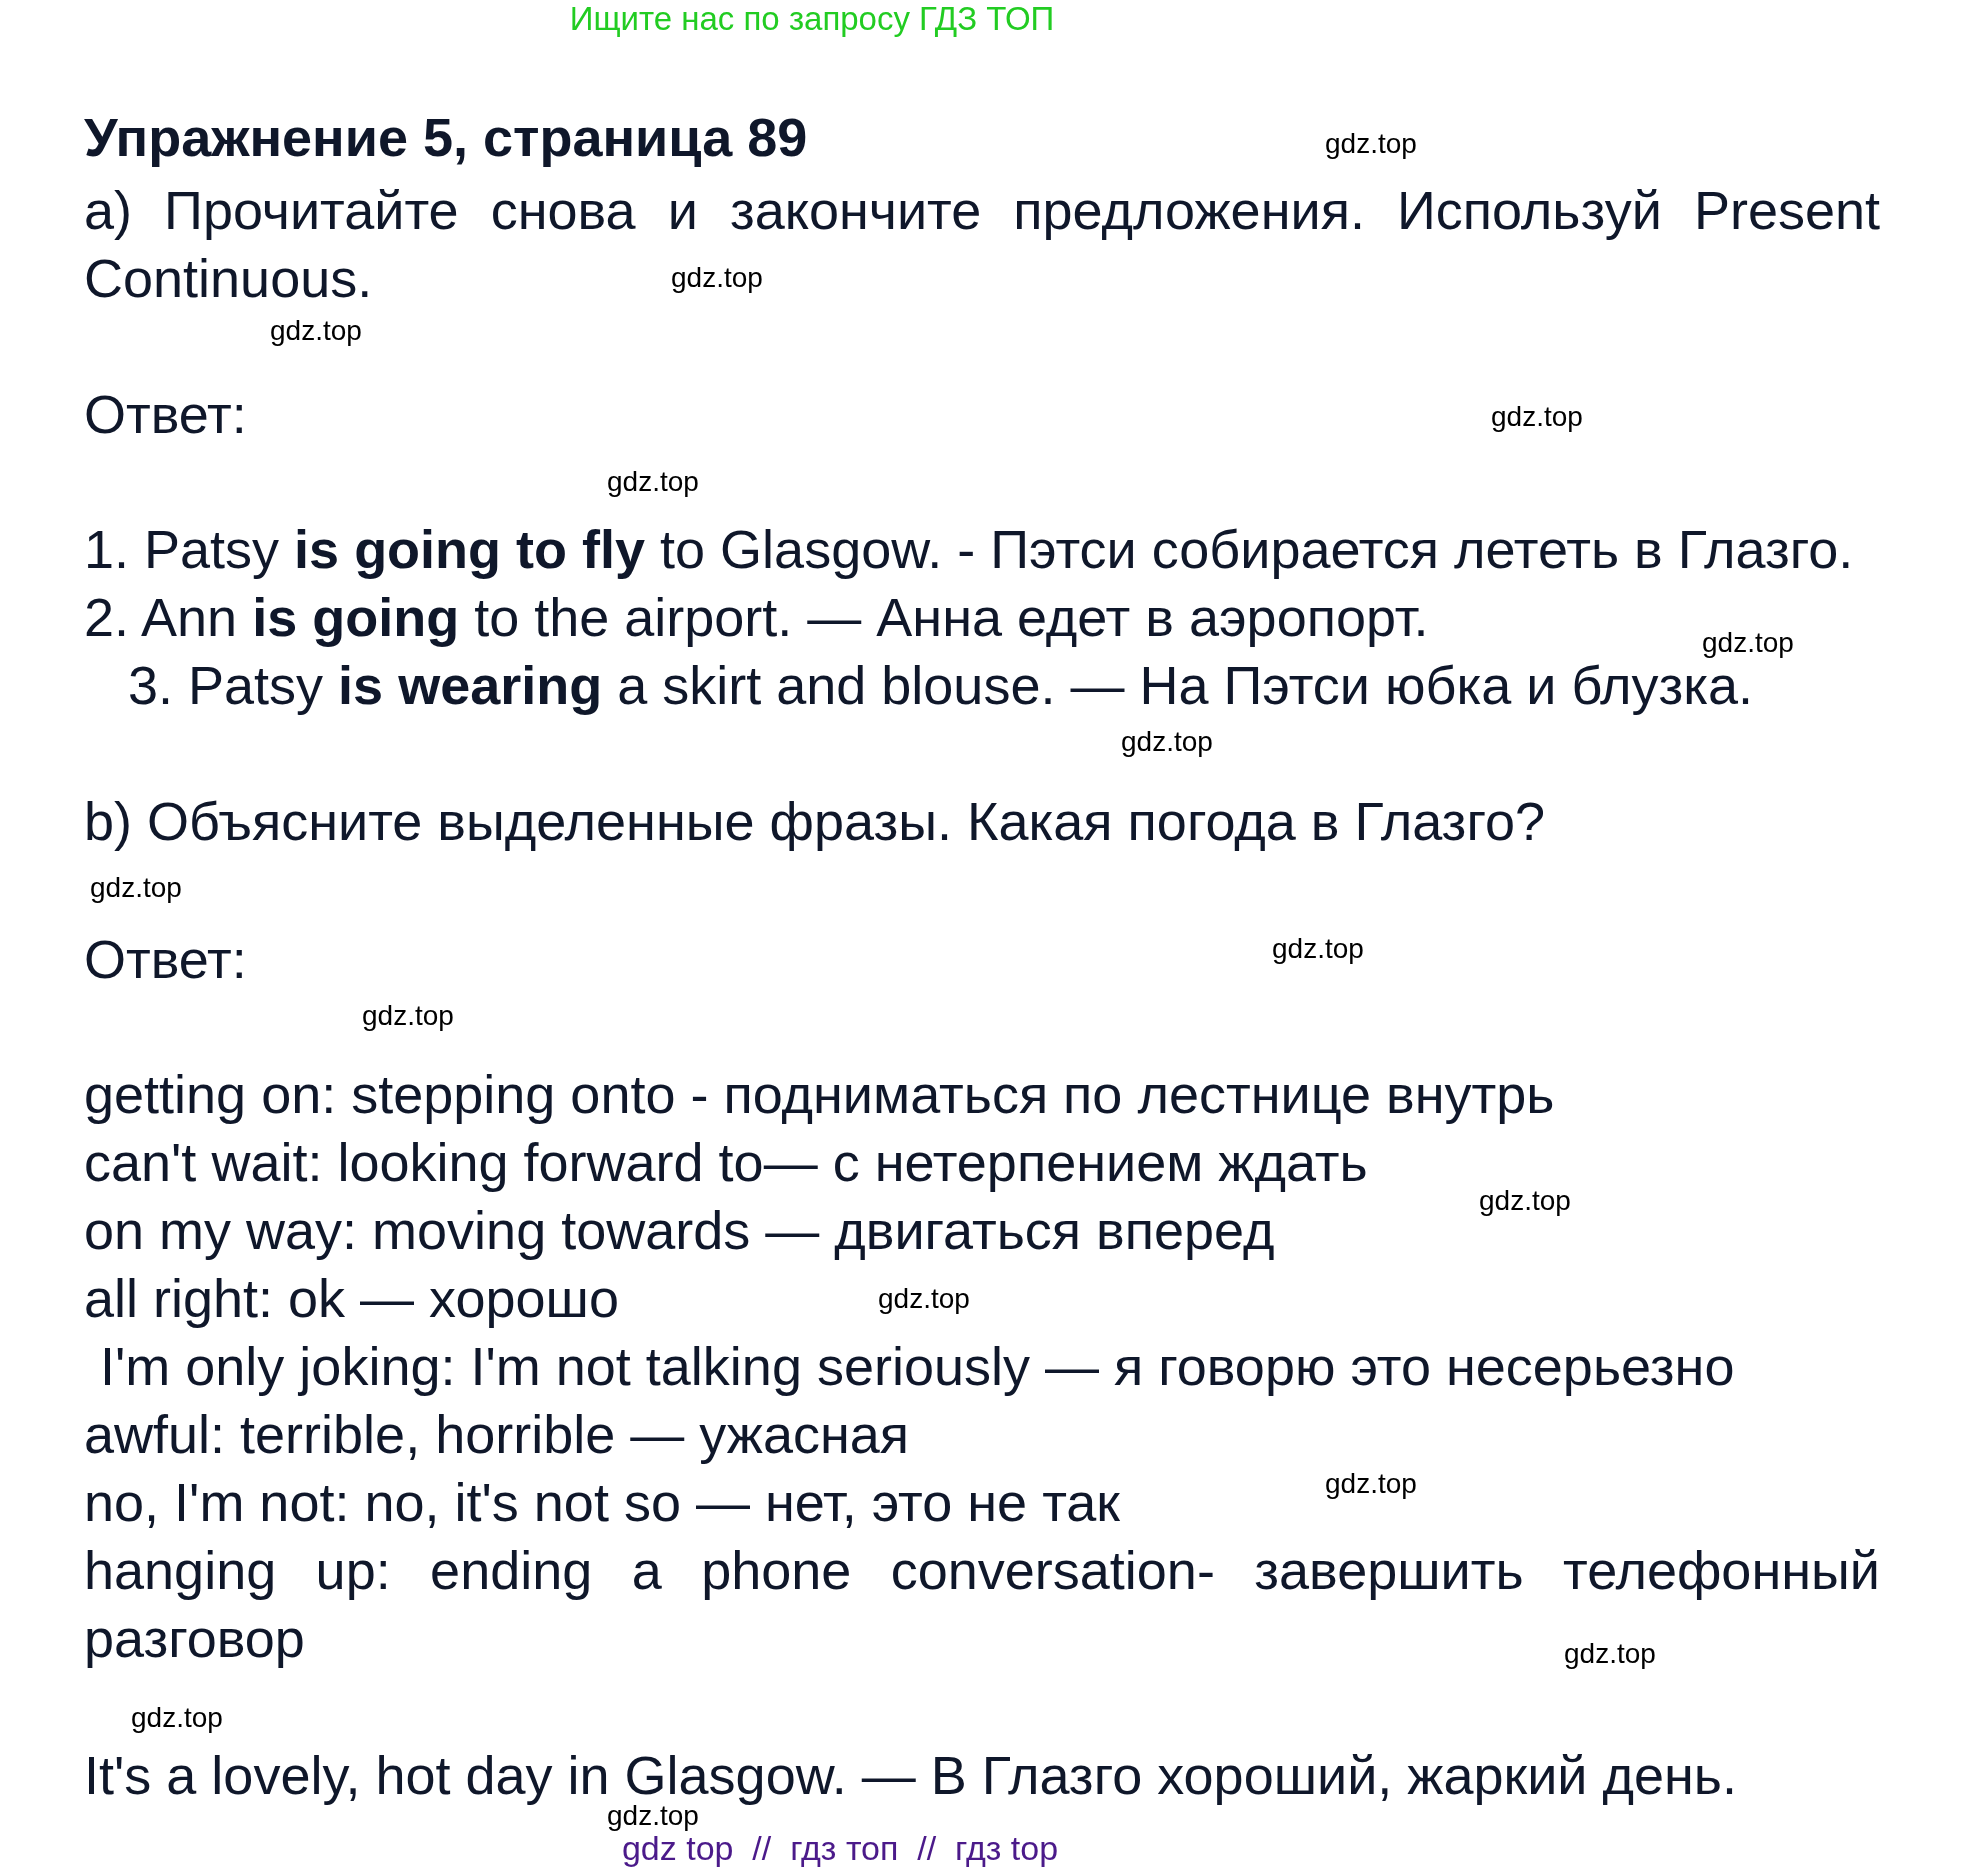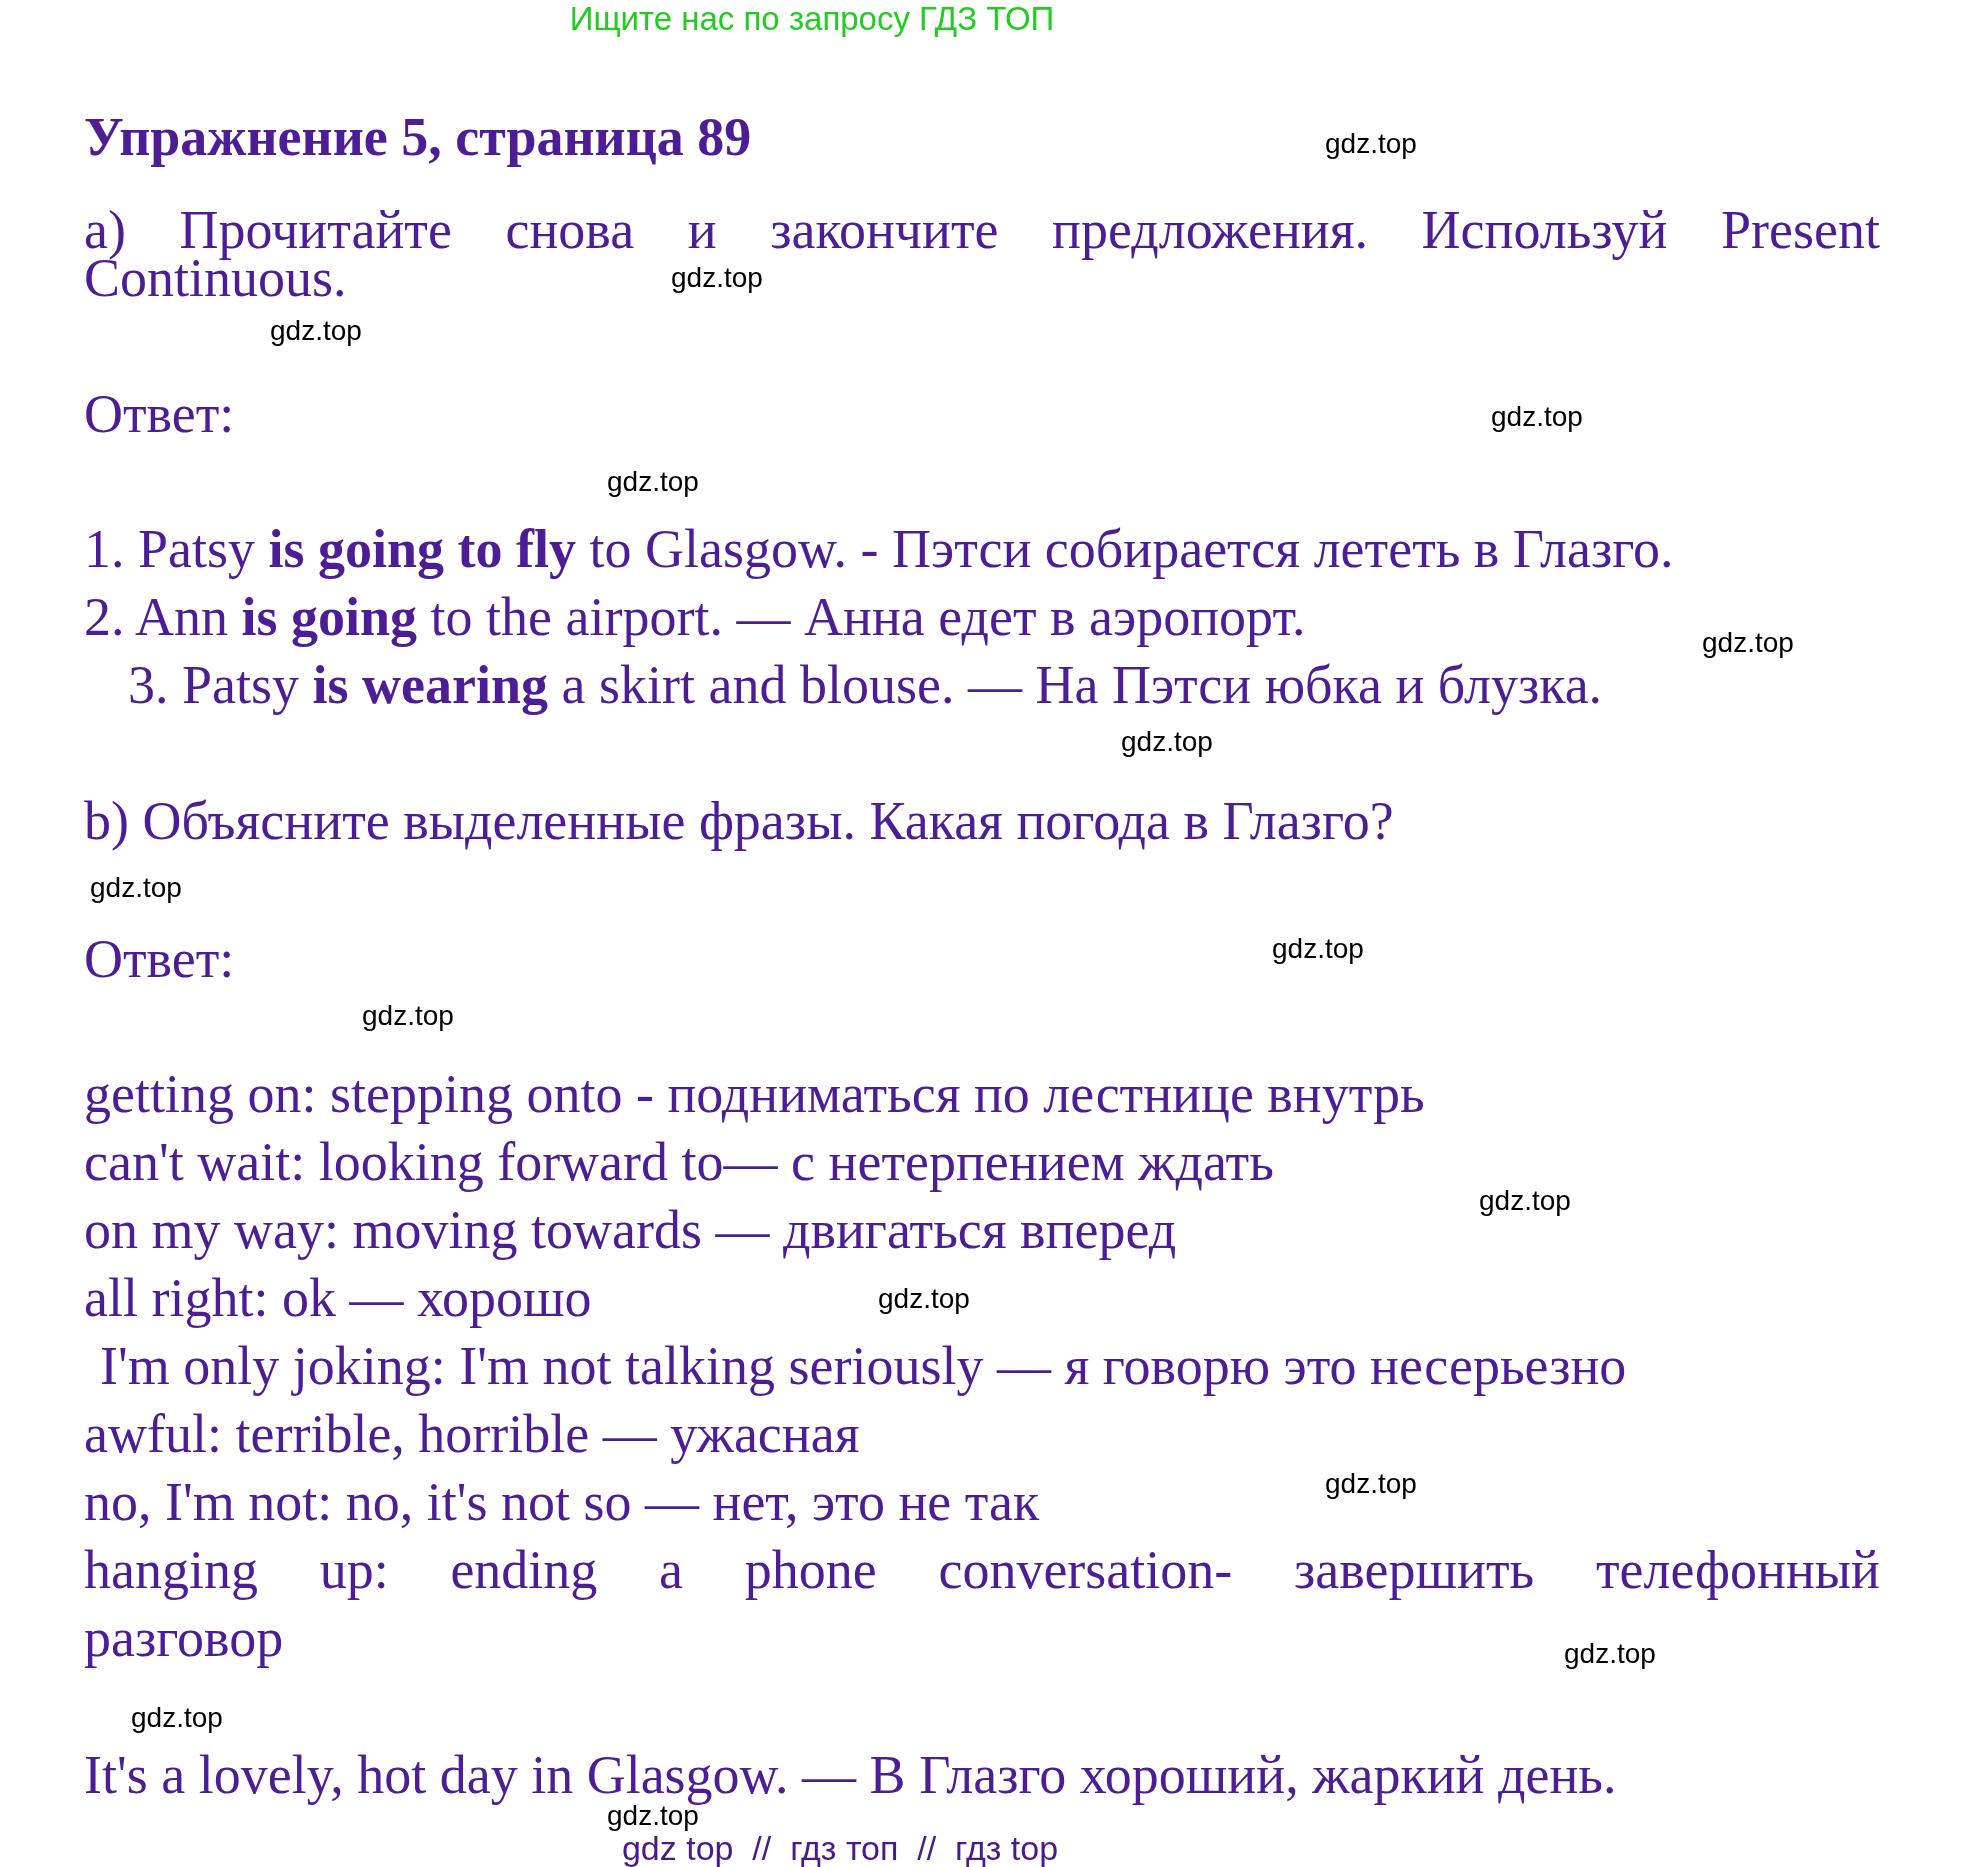--- a/index.html
+++ b/index.html
@@ -1,35 +1,35 @@
 <!DOCTYPE html>
 <html><head>
 <meta charset="utf-8">
 <style>
   html, body { margin:0; padding:0; background:#ffffff; }
   body { width:1965px; height:1867px; position:relative; overflow:hidden; }
-  .serif { font-family: Liberation Serif, serif; color:#4c1d95; }
+  .serif { font-family: Liberation Sans, sans-serif; color:#0f172a; }
   .sans { font-family: "Liberation Sans", "DejaVu Sans", sans-serif; }
   .abs { position:absolute; white-space:nowrap; }
   .banner { color:#22cc22; font-size:33px; left:0; width:1624px; text-align:center; top:0; }
   .title { font-size:54px; font-weight:bold; left:84px; top:106px; }
   .body { font-size:54px; left:84px; line-height:68px; }
   .justify { width:1796px; text-align:justify; text-align-last:justify; white-space:normal; }
   .wm { font-size:28px; color:#000;text-align:right; }
   .footer { color:#4b1a8a; font-size:34px; left:0; width:1680px; text-align:center; top:1848px; transform:translateY(-50%); }
   b { font-weight:bold; }
 </style>
 </head>
 <body>
 
 <div class="abs sans banner">Ищите нас по запросу ГДЗ ТОП</div>
 
 <div class="abs serif title">Упражнение 5, страница 89</div>
 
-<div class="abs serif body justify" style="top:176px;margin-top:20px;">a) Прочитайте снова и закончите предложения. Используй Present</div>
+<div class="abs serif body justify" style="top:176px;">a) Прочитайте снова и закончите предложения. Используй Present</div>
 <div class="abs serif body" style="top:244px;">Continuous.</div>
 
 <div class="abs serif body" style="top:380px;">Ответ:</div>
 
 <div class="abs serif body" style="top:515px;"><span>1. Patsy </span><b>is going to fly</b><span> to Glasgow. - Пэтси собирается лететь в Глазго.</span></div>
 <div class="abs serif body" style="top:583px;"><span>2. Ann </span><b>is going</b><span> to the airport. — Анна едет в аэропорт.</span></div>
 <div class="abs serif body" style="top:651px;margin-left:44px;"><span>3. Patsy </span><b>is wearing</b><span> a skirt and blouse. — На Пэтси юбка и блузка.</span></div>
 
 <div class="abs serif body" style="top:787px;">b) Объясните выделенные фразы. Какая погода в Глазго?</div>
 

